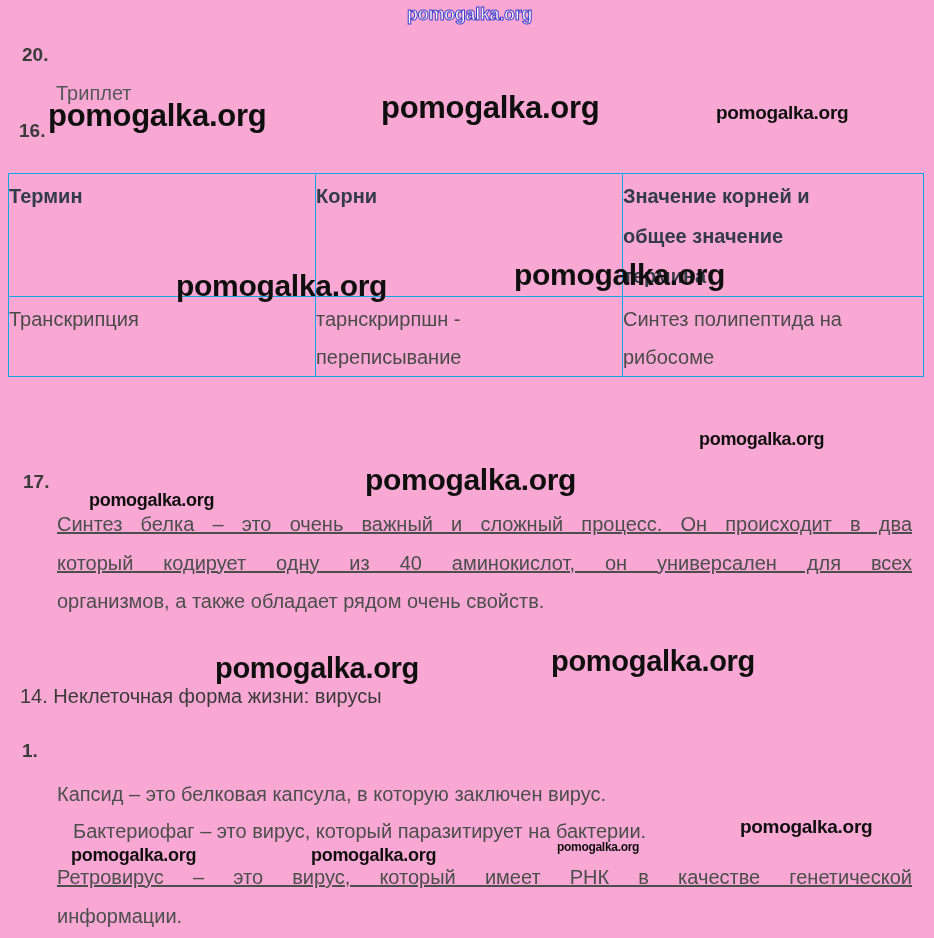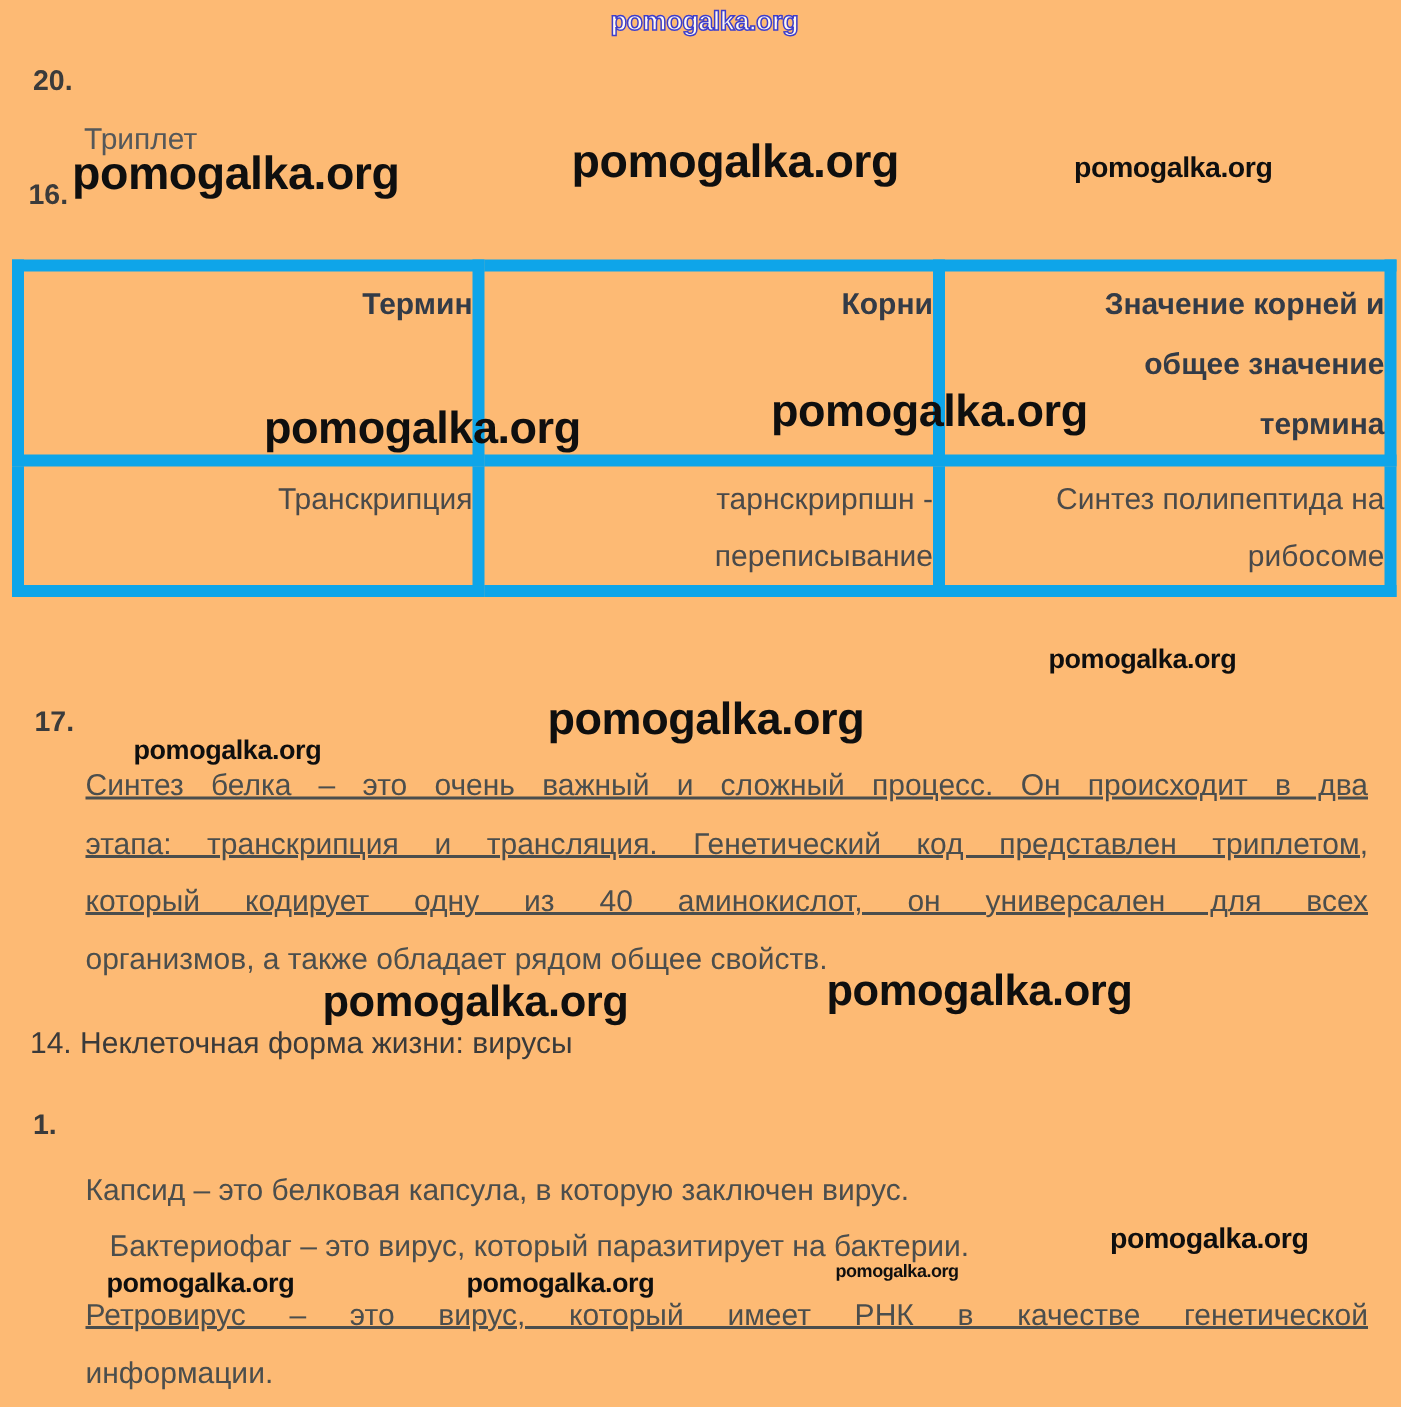--- a/index.html
+++ b/index.html
@@ -1,21 +1,21 @@
 <!DOCTYPE html>
 <html><head>
 <meta charset="utf-8">
 <style>
   * { margin: 0; padding: 0; box-sizing: border-box; }
   html, body { background: #ffffff; }
   .page {
     position: relative;
     width: 934px;
     height: 938px;
-    background: #fdba74;
+    background: #f9a8d4;
     overflow: hidden;
     font-family: "Liberation Sans", sans-serif;
     color: #4b4b4b;
   }
   
   .wm {
     position: absolute;
     font-weight: 700;
     color: #0f0f0f;
     white-space: nowrap;
@@ -77,23 +77,23 @@
   .para .lline { text-align: left; }
   
   .tbl-wrap { position: absolute; left: 8px; top: 173px; z-index: 1; }
   table.terms {
     border-collapse: collapse;
     table-layout: fixed;
     width: 915px;
     background: transparent;
   }
   table.terms th, table.terms td {
-    border: 8px solid #0ea5e9;
+    border: 1px solid #0ea5e9;
     padding: 0;
-    text-align: right;
+    text-align: left;
     overflow: visible;
   }
   table.terms th {
     height: 122px;
     vertical-align: top;
     font-size: 20px;
     font-weight: 700;
     color: #333b47;
     line-height: 40px;
     padding-top: 2px;
@@ -168,23 +168,22 @@
           <div>рибосоме</div>
         </td>
       </tr>
     </tbody>
       </table>
   </div>
 
   <div class="qnum" style="left:23px; top:471px;">17.</div>
   <div class="para" style="left:57px; top:505px;">
     <div class="jline">Синтез белка – это очень важный и сложный процесс. Он происходит в два</div>
-    <div class="jline">этапа: транскрипция и трансляция. Генетический код представлен триплетом,</div>
     <div class="jline">который кодирует одну из 40 аминокислот, он универсален для всех</div>
-    <div class="lline">организмов, а также обладает рядом общее свойств.</div>
+    <div class="lline">организмов, а также обладает рядом очень свойств.</div>
   </div>
 
   <div class="heading" style="left:20px; top:685px;">14. Неклеточная форма жизни: вирусы</div>
 
   <div class="qnum" style="left:22px; top:740px;">1.</div>
   <div class="bodyline" style="left:57px; top:783px;">Капсид – это белковая капсула, в которую заключен вирус.</div>
   <div class="bodyline" style="left:73px; top:820px;">Бактериофаг – это вирус, который паразитирует на бактерии.</div>
   <div class="para" style="left:57px; top:858px;">
     <div class="jline">Ретровирус – это вирус, который имеет РНК в качестве генетической</div>
     <div class="lline">информации.</div>

